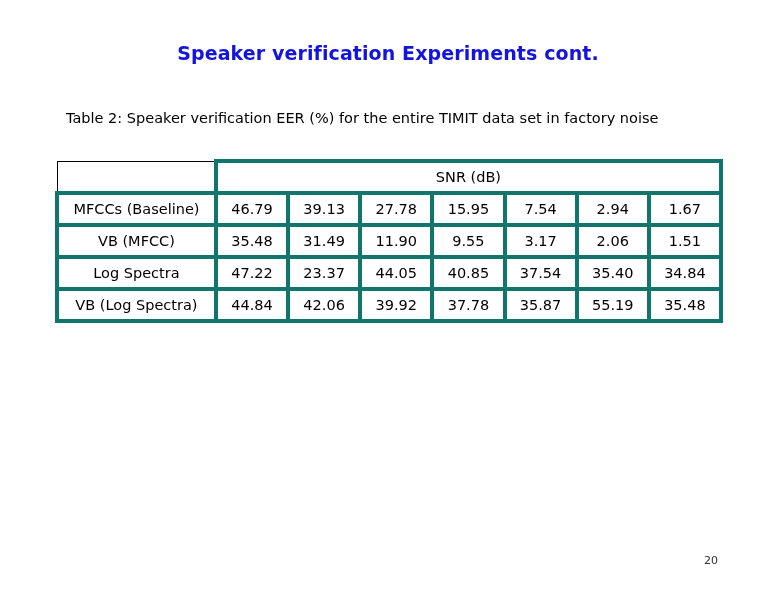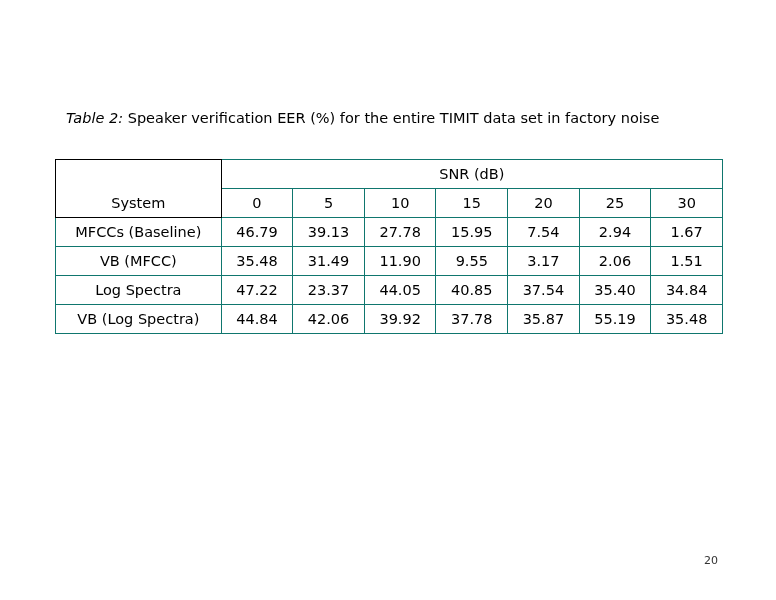--- a/index.html
+++ b/index.html
@@ -37,36 +37,35 @@
     top: 108px;
     left: 66px;
     width: 643px;
     font-size: 14.5px;
     line-height: 1.5;
     text-align: justify;
     text-justify: inter-word;
   }
   .caption .cap-label {
     white-space: nowrap;
-    font-style: italic;
   }
   .table-wrap {
     position: absolute;
     top: 159px;
     left: 55px;
     width: 668px;
   }
   table.data {
     border-collapse: collapse;
     width: 668px;
     font-size: 14.5px;
   }
   table.data th,
   table.data td {
-    border: 1px solid #0f766e;
+    border: 4px solid #0f766e;
     text-align: center;
     padding: 2px 4px;
     height: 24px;
     font-weight: normal;
   }
   table.data th.blank-corner {
     border-top: 1px solid #000000;
     border-left: 1px solid #000000;
     border-right: 1px solid #000000;
     border-bottom: none;
@@ -93,42 +92,33 @@
     bottom: 33px;
     font-size: 11px;
     color: #333333;
   }
 </style>
 </head>
 <body>
 
 <div class="slide">
 
+  <div class="slide-title">Speaker verification Experiments cont.</div>
 
   <div class="caption">
     <span class="cap-label">Table 2:</span>
     <span>Speaker verification EER (%) for the entire TIMIT data set in factory noise</span>
   </div>
 
   <div class="table-wrap">
     <table class="data">
       <thead>
         <tr>
           <th class="blank-corner" rowspan="1"></th>
           <th class="snr-head" colspan="7">SNR (dB)</th>
-        </tr>
-        <tr>
-          <th class="system-head">System</th>
-          <th class="num">0</th>
-          <th class="num">5</th>
-          <th class="num">10</th>
-          <th class="num">15</th>
-          <th class="num">20</th>
-          <th class="num">25</th>
-          <th class="num">30</th>
         </tr>
       </thead>
       <tbody>
         <tr>
           <td class="rowlabel">MFCCs (Baseline)</td>
           <td class="num">46.79</td>
           <td class="num">39.13</td>
           <td class="num">27.78</td>
           <td class="num">15.95</td>
           <td class="num">7.54</td>

